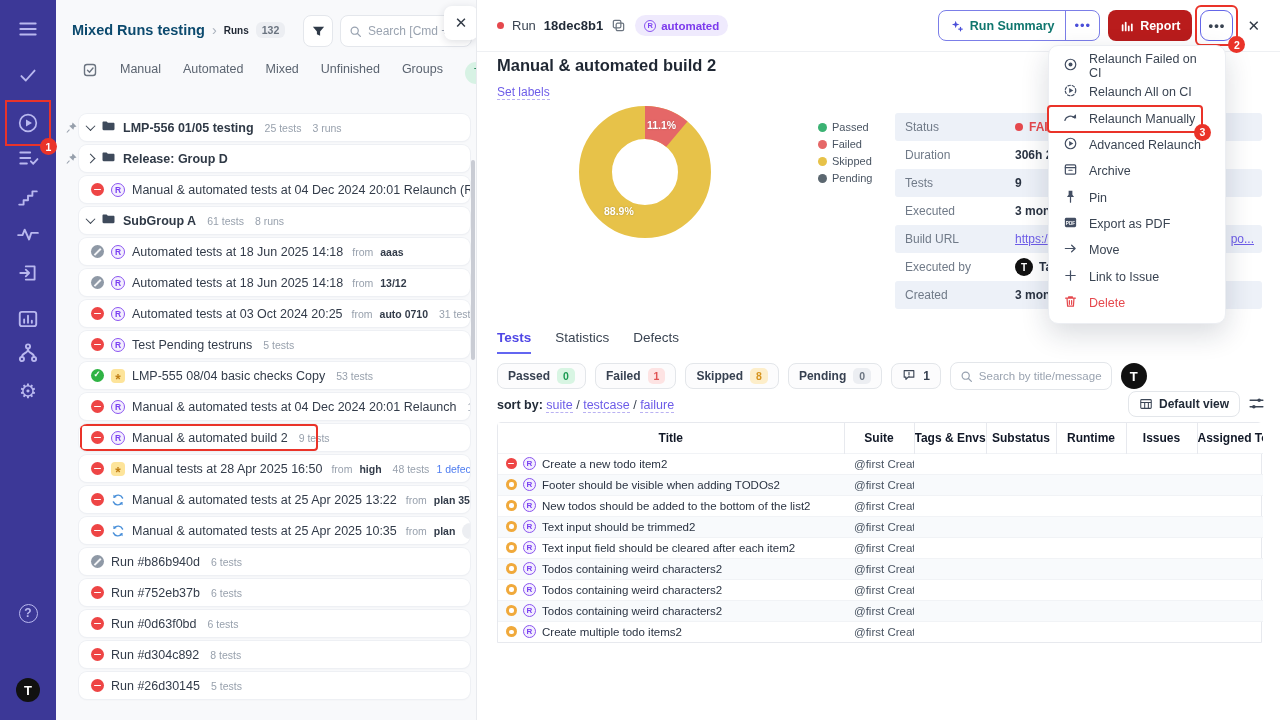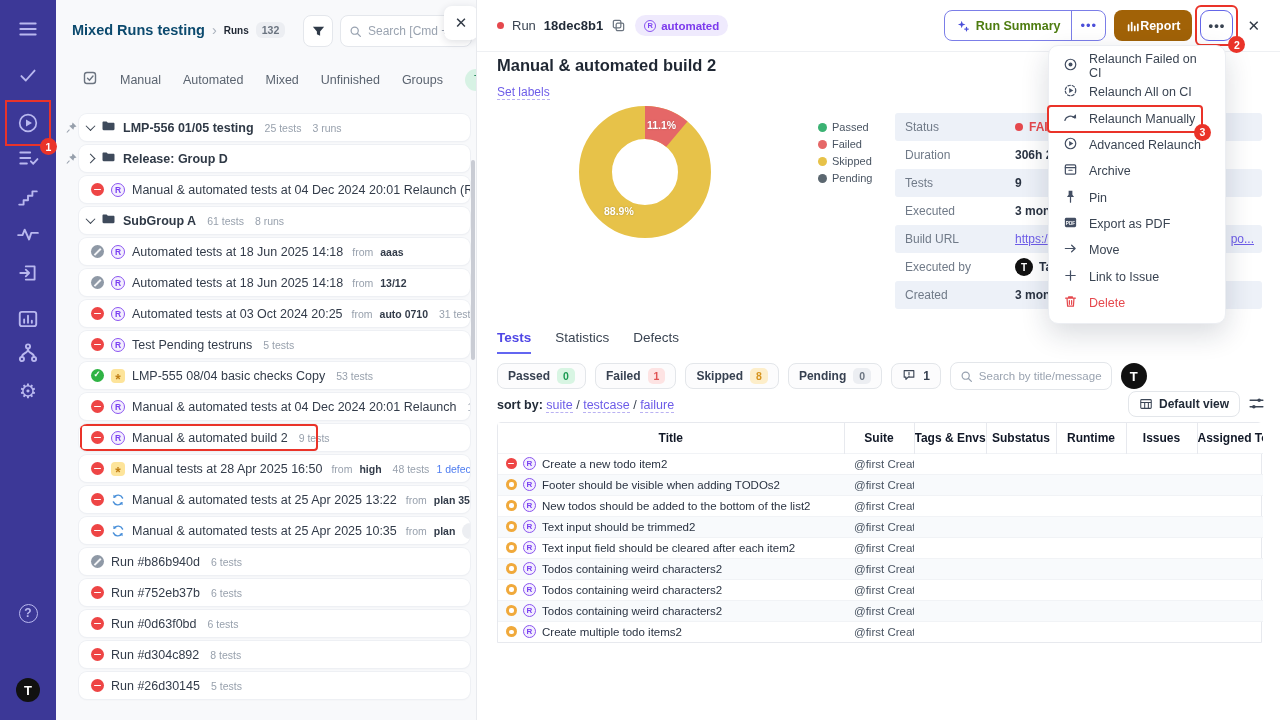--- a/index.html
+++ b/index.html
@@ -25,21 +25,21 @@
   .crumb .sect { color:#1f2733; font-weight:bold; font-size:10px; }
   .crumb .cnt { background:#eceef2; color:#6b7480; font-size:10.5px; font-weight:bold; border-radius:6px; padding:2px 6px; }
   .btn-card { background:#fff; border:1px solid #e4e7ec; border-radius:8px; display:flex; align-items:center; justify-content:center; cursor:pointer; }
   .filter-btn { position:absolute; left:247px; top:15px; width:30px; height:32px; }
   .filter-btn svg { width:15px; height:15px; } .filter-btn .f{ fill:#2f3a48; }
   .lp-search { position:absolute; left:284px; top:15px; width:132px; height:32px; background:#fff; border:1px solid #e4e7ec; border-radius:8px; display:flex; align-items:center; padding:0 8px; gap:6px; }
   .lp-search svg { width:13px; height:13px; stroke:#98a2b0; fill:none; stroke-width:1.5; stroke-linecap:round; flex:none; }
   .lp-search input { border:none; outline:none; width:100%; font-size:12px; color:#3a4452; background:transparent; font-family:inherit; }
   .lp-search input::placeholder { color:#9aa3b0; }
   .lp-close { position:absolute; left:388px; top:6px; width:34px; height:34px; border:none; background:#fff; border-radius:8px; box-shadow:0 2px 8px rgba(20,30,50,.14); color:#313a46; font-size:15px; z-index:6; }
-  .lp-tabs { position:absolute; left:0; top:62px; width:100%; height:36px; display:flex; align-items:center; gap:22px; padding-left:26px; white-space:nowrap; overflow:hidden; }
+  .lp-tabs { position:absolute; left:0; top:62px; width:100%; height:36px; display:flex; align-items:flex-start; gap:22px; padding-left:26px; white-space:nowrap; overflow:hidden; }
   .lp-tabs .tab { font-size:12.5px; color:#5b6470; cursor:pointer; }
   .lp-tabs .sel-ic svg { width:16px; height:16px; stroke:#6b7480; fill:none; stroke-width:1.4; stroke-linecap:round; }
   .tab-chip { background:#d7f2e4; color:#2e8b62; font-size:12px; padding:4px 9px; border-radius:12px; }
   .run-list { position:absolute; left:0; top:100px; width:100%; bottom:0; padding:14px 6px 0 8px; overflow:hidden; }
   .row-wrap { display:flex; align-items:center; margin-bottom:4px; }
   .pin-slot { width:15px; flex:none; display:flex; align-items:center; justify-content:center; }
   .pin-slot svg { width:13px; height:13px; stroke:#97a0ac; stroke-width:1.1; fill:none; } .pin-slot .f { fill:#97a0ac; stroke:none; }
   .rcard { position:relative; flex:1; height:27px; background:#fff; border-radius:8px; box-shadow:0 0 0 1px #eef0f4, 0 1px 2px rgba(10,20,40,.05); display:flex; align-items:center; gap:7px; padding:0 8px; overflow:hidden; white-space:nowrap; cursor:pointer; }
   .rcard.run { padding-left:12px; }
   .rcard .title { font-size:12.5px; color:#333c4a; }
@@ -69,24 +69,24 @@
   .rpanel { position:absolute; left:477px; top:0; right:0; height:720px; background:#fff; }
   .r-toolbar { position:absolute; left:0; top:0; right:0; height:52px; border-bottom:1px solid #eef0f3; display:flex; align-items:center; padding:0 14px 0 20px; gap:8px; }
   .run-dot { width:7px; height:7px; border-radius:50%; background:#e5484d; flex:none; }
   .run-lbl { font-size:13px; color:#3a4452; }
   .run-id { font-size:13px; color:#222b38; font-weight:bold; }
   .copy-ic { width:16px; height:16px; cursor:pointer; } .copy-ic svg { width:15px; height:15px; stroke:#6b7480; fill:none; stroke-width:1.3; }
   .auto-chip { display:inline-flex; align-items:center; gap:5px; background:#efeafd; color:#7c3aed; border-radius:11px; height:21px; padding:0 9px; font-size:11.5px; font-weight:bold; }
   .auto-chip .ic-auto { width:12px; height:12px; font-size:7.5px; background:transparent; }
   .tb-right { margin-left:auto; display:flex; align-items:center; gap:8px; }
   .btn-summary { display:flex; align-items:stretch; border:1px solid #7b7ee8; border-radius:8px; background:#fff; overflow:hidden; height:31px; cursor:pointer; }
-  .btn-summary .main { display:flex; align-items:center; gap:6px; padding:0 11px; color:#4d7c0f; font-size:12.5px; font-weight:bold; }
+  .btn-summary .main { display:flex; align-items:center; gap:6px; padding:0 11px; color:#0f766e; font-size:12.5px; font-weight:bold; }
   .btn-summary .more { border-left:1px solid #7b7ee8; display:flex; align-items:center; padding:0 8px; color:#4b4fd9; font-size:13px; letter-spacing:1px; }
   .btn-summary svg { width:14px; height:14px; stroke:#4b4fd9; fill:none; stroke-width:1.4; stroke-linecap:round; } .btn-summary .f { fill:#4b4fd9; stroke:none; }
-  .btn-report { display:flex; align-items:center; gap:0; background:#a16207; color:#fff; border:none; border-radius:8px; height:31px; padding:0 12px; font-size:12.5px; font-weight:bold; cursor:pointer; }
+  .btn-report { display:flex; align-items:center; gap:6px; background:#b91c1c; color:#fff; border:none; border-radius:8px; height:31px; padding:0 12px; font-size:12.5px; font-weight:bold; cursor:pointer; }
   .btn-report svg { width:14px; height:14px; }
   .dots-wrap { position:relative; }
   .btn-dots { width:33px; height:31px; background:#fff; border:1.5px solid #6466e9; border-radius:9px; color:#3a4452; font-size:13px; font-weight:bold; letter-spacing:1px; cursor:pointer; }
   .dots-ann { position:absolute; left:-5px; top:-5px; width:43px; height:41px; border:2.5px solid #ea3329; border-radius:6px; pointer-events:none; }
   .btn-close { border:none; background:transparent; color:#313a46; font-size:15px; cursor:pointer; padding:4px 6px; }
 
   .r-title { position:absolute; left:20px; top:56px; font-size:16.5px; font-weight:bold; color:#1f2733; }
   .set-labels { position:absolute; left:20px; top:85px; font-size:12px; color:#6d5ce8; border-bottom:1px dashed #b9b1f2; cursor:pointer; }
 
   .donut-wrap { position:absolute; left:102px; top:106px; width:132px; height:132px; }

